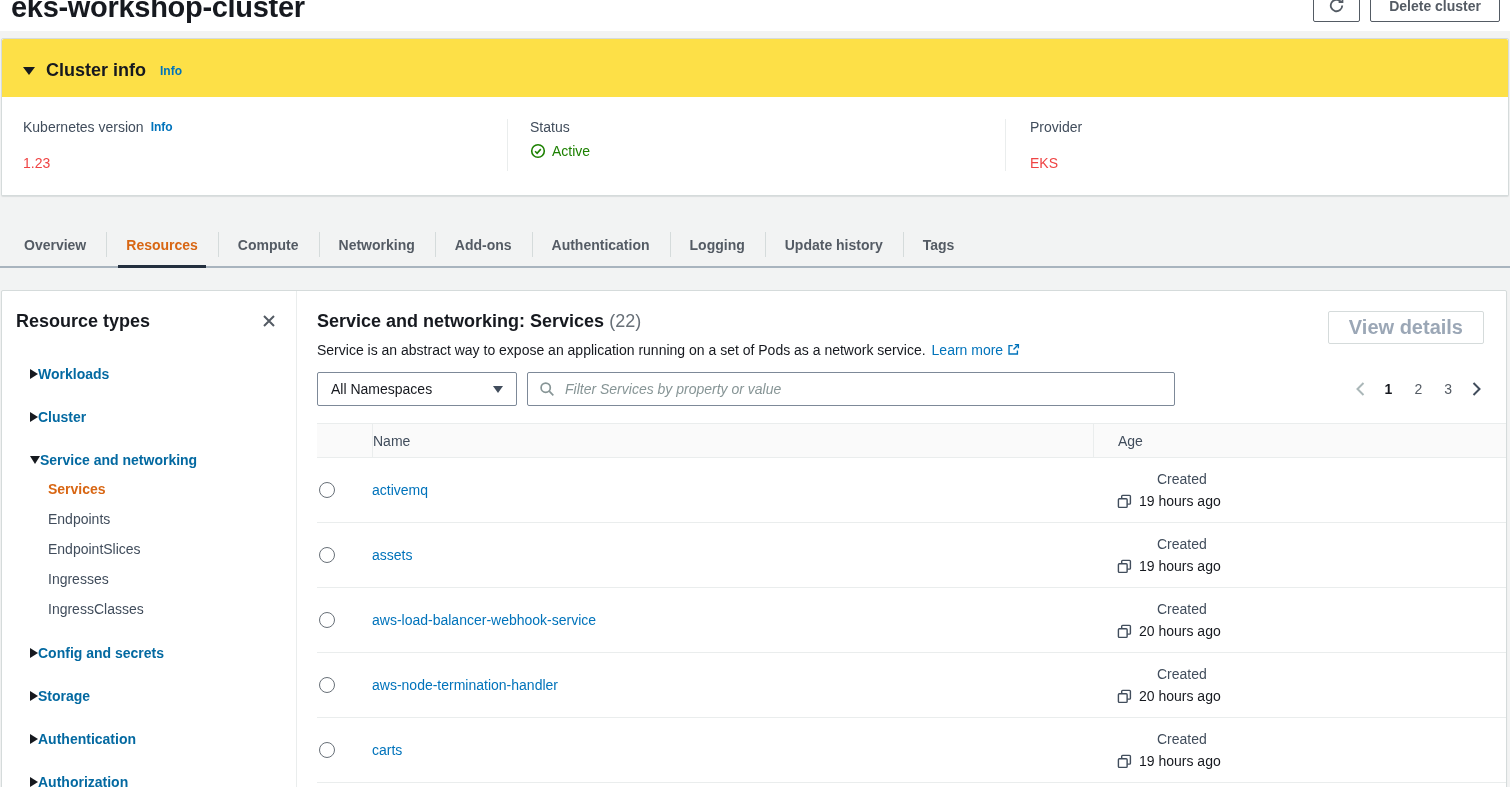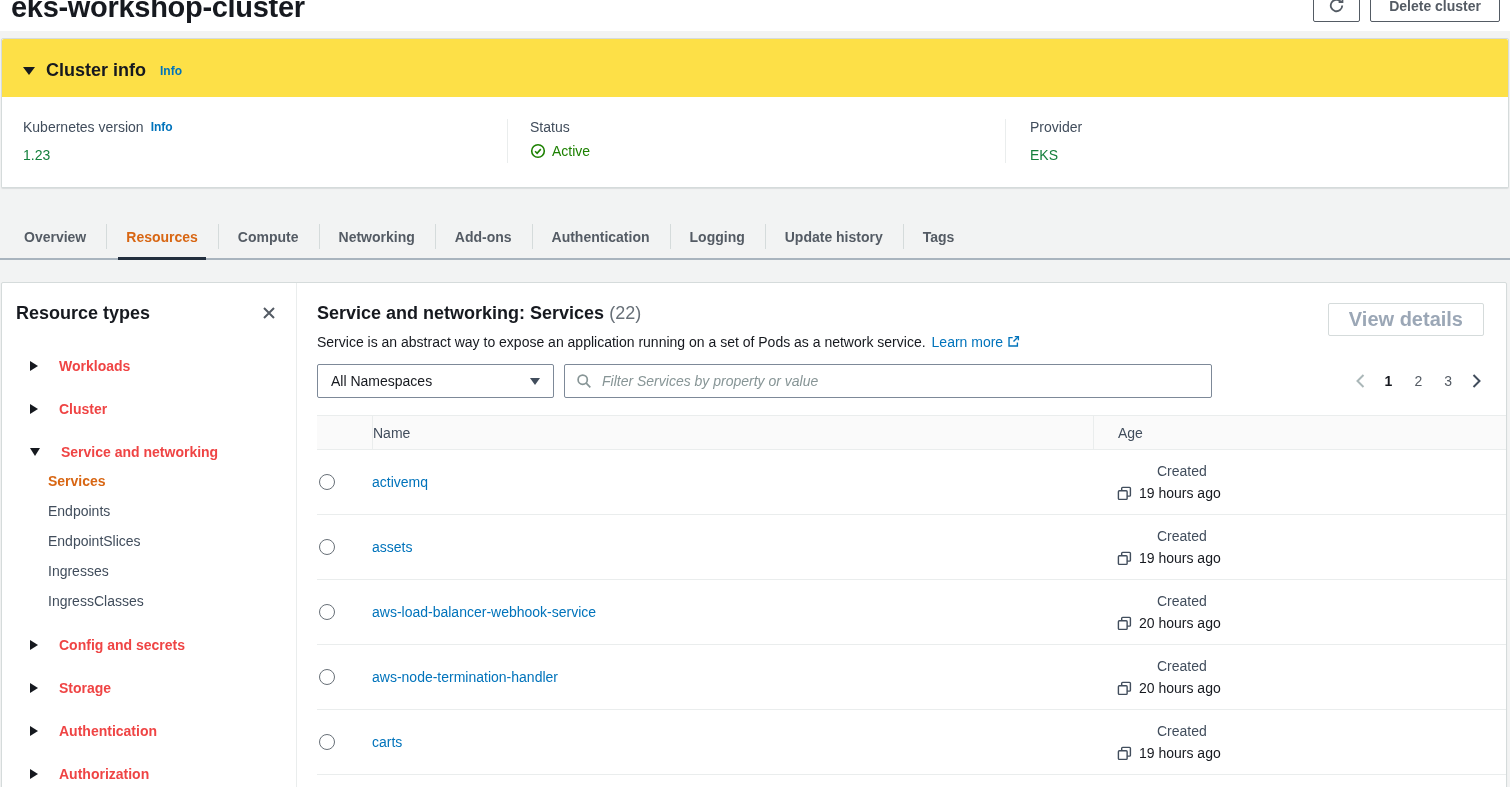--- a/index.html
+++ b/index.html
@@ -20,53 +20,53 @@
   .cluster-head{display:flex;align-items:center;gap:11px;padding:21px 20px 16px 21px;background:#fde047;border-radius:2px 2px 0 0;}
   .cluster-head h2{margin:0;font-size:18px;font-weight:700;color:#16191f;}
   .info-link{color:#0073bb;font-size:12px;font-weight:700;cursor:pointer;margin-left:3px;text-decoration:none;}
   .tri-down{width:0;height:0;border-left:6px solid transparent;border-right:6px solid transparent;border-top:8px solid #16191f;cursor:pointer;}
   .cluster-body{display:flex;padding:22px 0 24px 0;background:#fff;}
   .cb-col{box-sizing:border-box;}
   .col-a{width:505px;padding-left:21px;}
   .col-b{width:498px;padding-left:22px;border-left:1px solid #eaeded;}
   .col-c{flex:1;padding-left:24px;border-left:1px solid #eaeded;}
   .flabel{color:#414d5c;display:flex;align-items:center;gap:4px;}
-  .fvalue{margin-top:12px;color:#15803d;}
+  .fvalue{margin-top:20px;color:#ef4444;}
   .status-val{display:flex;align-items:center;gap:6px;margin-top:8px;color:#1d8102;}
 
   
   .tabs{display:flex;margin-top:27px;height:43px;border-bottom:2px solid #a9b4be;padding-left:4px;}
   .tab{position:relative;display:flex;align-items:center;padding:0 20px;font-weight:700;color:#545b64;cursor:pointer;white-space:nowrap;}
   .tab:not(:first-child)::before{content:"";position:absolute;left:0;top:9px;height:25px;width:1px;background:#d5dbdb;}
   .tab.active{color:#d86613;}
   .tab.active::after{content:"";position:absolute;left:12px;right:12px;bottom:-2px;height:3px;background:#232f3e;}
 
   
   .split{display:flex;margin:22px 3px 0 1px;height:560px;}
   .sidebar{width:295px;flex-shrink:0;border-right:1px solid #eaeded;box-sizing:border-box;}
   .side-head{display:flex;justify-content:space-between;align-items:center;padding:19px 16px 0 14px;}
   .side-head h2{margin:0;font-size:18px;font-weight:700;color:#16191f;}
   .close-btn{background:none;border:none;padding:2px;cursor:pointer;display:flex;}
   .tree{margin-top:20px;}
-  .g-row{display:flex;align-items:center;gap:21px;padding-left:28px;height:43px;font-weight:700;color:#ef4444;cursor:pointer;}
+  .g-row{display:flex;align-items:center;gap:0;padding-left:28px;height:43px;font-weight:700;color:#0369a1;cursor:pointer;}
   .caret-r{width:0;height:0;border-left:8px solid #16191f;border-top:5px solid transparent;border-bottom:5px solid transparent;}
   .caret-d{width:0;height:0;border-top:8px solid #16191f;border-left:5px solid transparent;border-right:5px solid transparent;}
   .c-row{display:flex;align-items:flex-start;height:30px;padding-left:46px;color:#414d5c;cursor:pointer;}
   .c-row.selected{color:#d86613;font-weight:700;}
 
   
   .main{flex:1;min-width:0;padding:20px 0 0 20px;box-sizing:border-box;}
   .main-head{display:flex;justify-content:space-between;align-items:flex-start;margin-right:22px;}
   .m-title{margin:0;font-size:18px;font-weight:700;color:#16191f;}
   .count{color:#687078;font-weight:400;}
   .btn-view{height:33px;padding:0 20px;background:#fff;border:1px solid #d5dbdb;border-radius:2px;color:#9ba7b6;font-family:inherit;font-size:20px;font-weight:700;}
   .desc{margin:10px 0 0;color:#16191f;}
   .learn{color:#0073bb;text-decoration:none;cursor:pointer;margin-left:6px;white-space:nowrap;}
   .filter-row{display:flex;align-items:center;gap:10px;margin:14px 22px 0 0;}
-  .select{width:237px;height:34px;box-sizing:border-box;border:1px solid #7d8998;border-radius:2px;background:#fff;
+  .select{width:200px;height:34px;box-sizing:border-box;border:1px solid #7d8998;border-radius:2px;background:#fff;
     display:flex;align-items:center;justify-content:space-between;padding:0 13px;cursor:pointer;}
   .caret-dd{width:0;height:0;border-top:7px solid #414d5c;border-left:5px solid transparent;border-right:5px solid transparent;}
   .search{width:648px;height:34px;box-sizing:border-box;border:1px solid #7d8998;border-radius:2px;background:#fff;
     display:flex;align-items:center;gap:8px;padding:0 11px;}
   .search input{flex:1;border:none;outline:none;font-family:"Liberation Sans",sans-serif;font-size:14px;font-style:italic;color:#16191f;background:transparent;}
   .search input::placeholder{color:#879596;font-style:italic;}
   .pagination{margin-left:auto;display:flex;align-items:center;gap:10px;}
   .page{padding:0 7px;color:#545b64;cursor:pointer;}
   .page.current{font-weight:700;color:#16191f;}
   .pg-btn{background:none;border:none;padding:0 2px;cursor:pointer;display:flex;align-items:center;}

